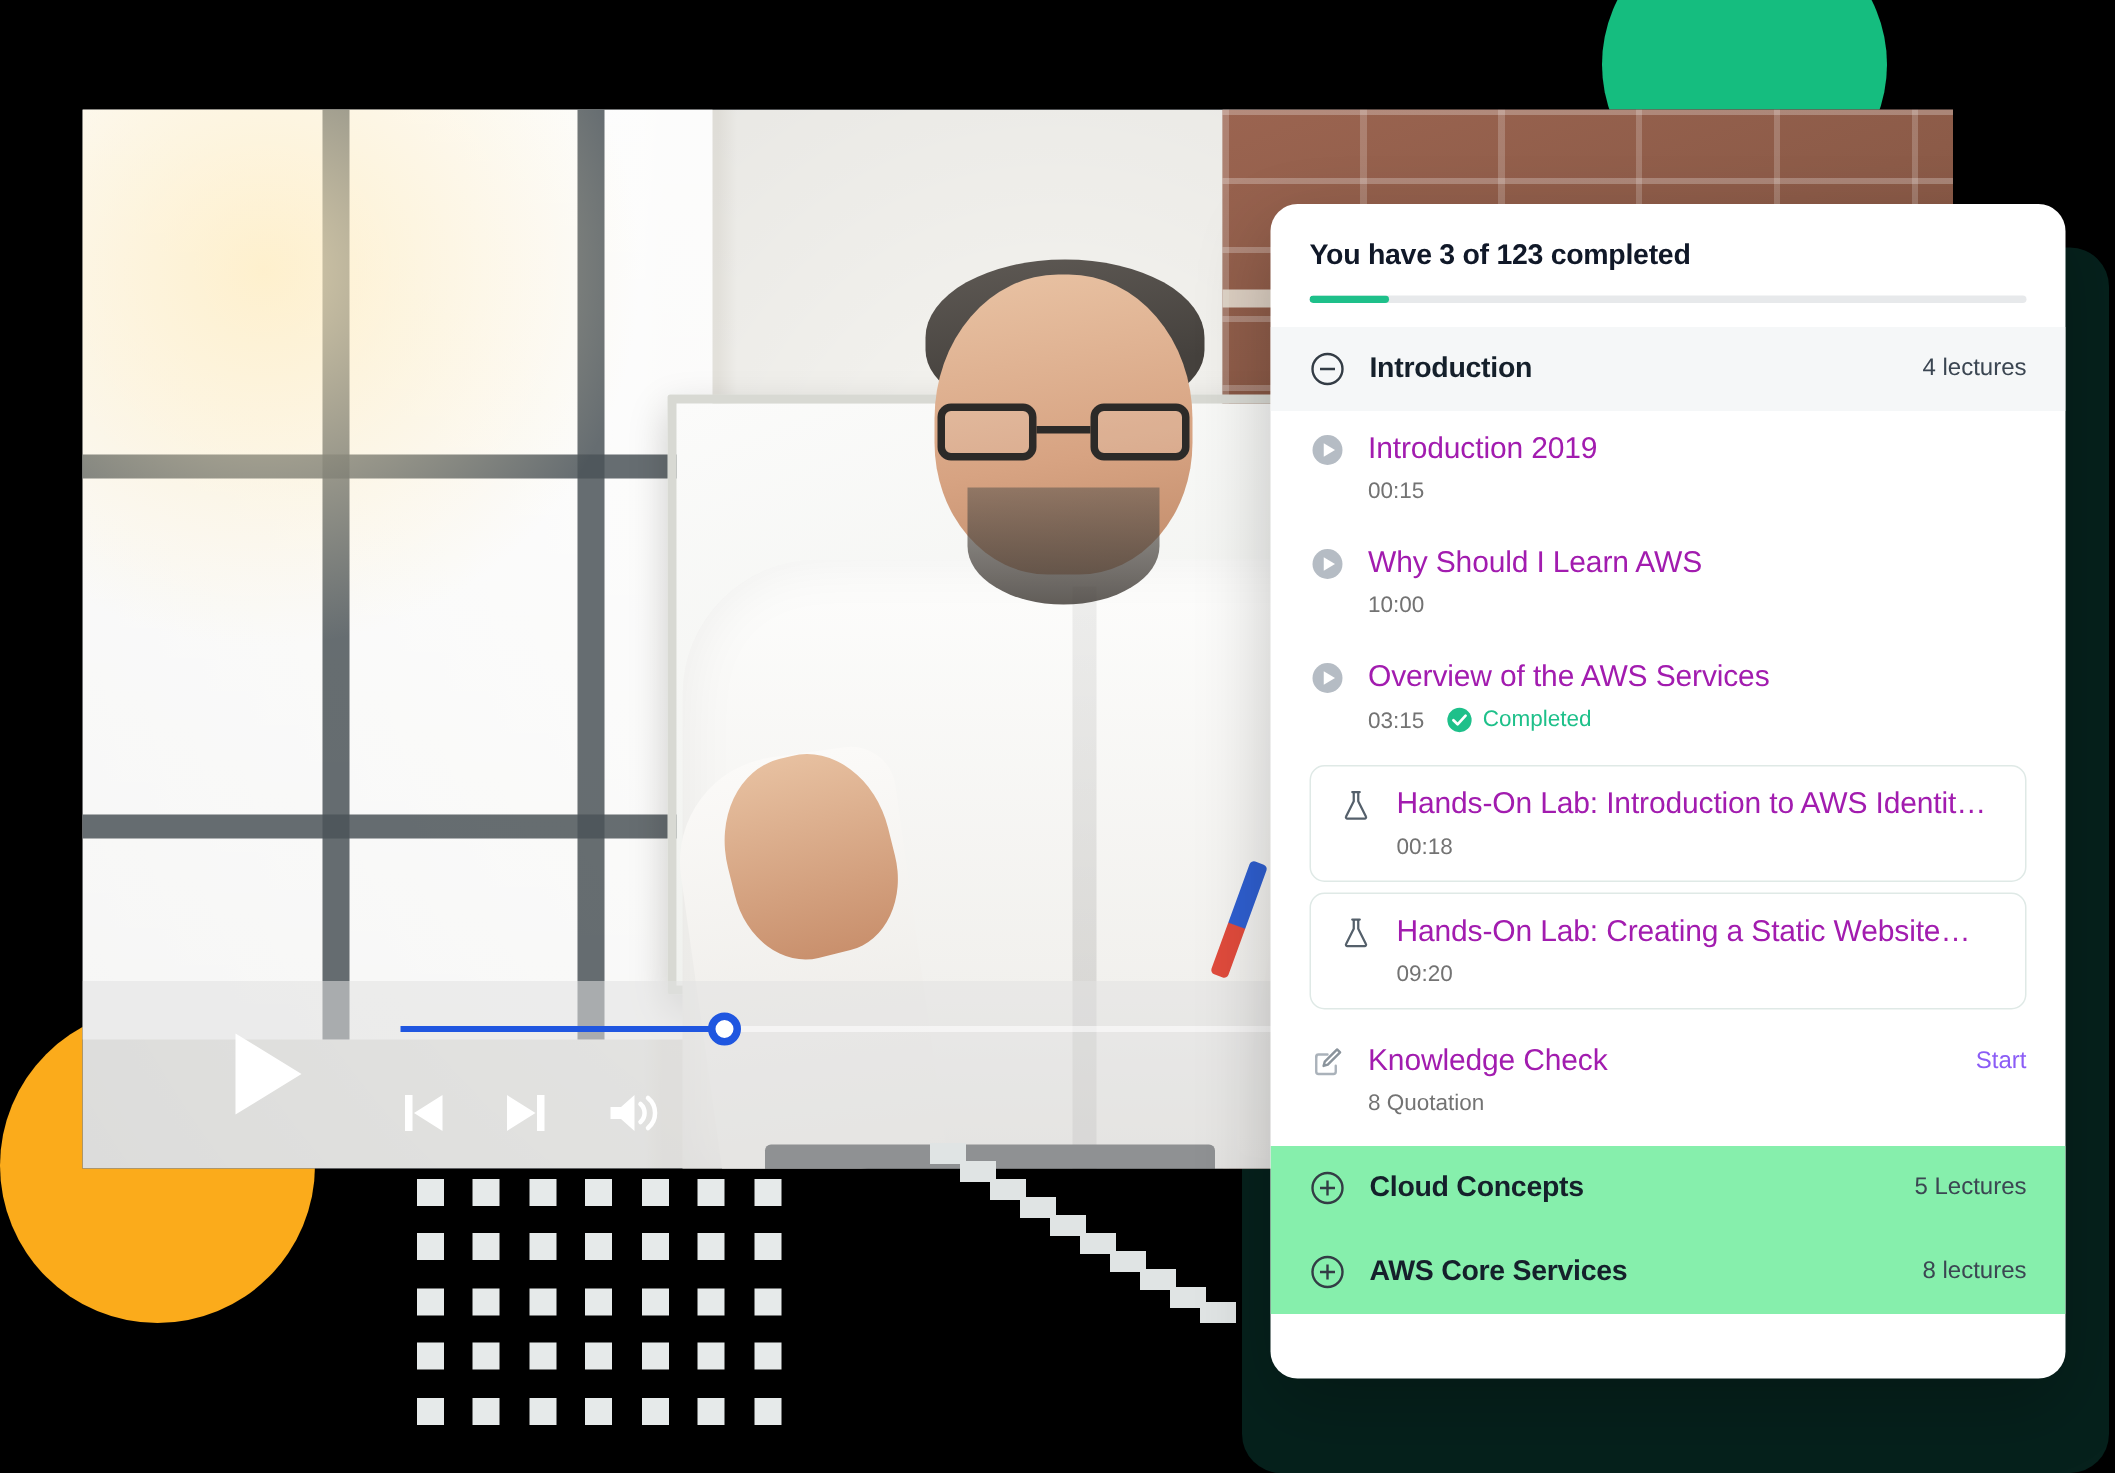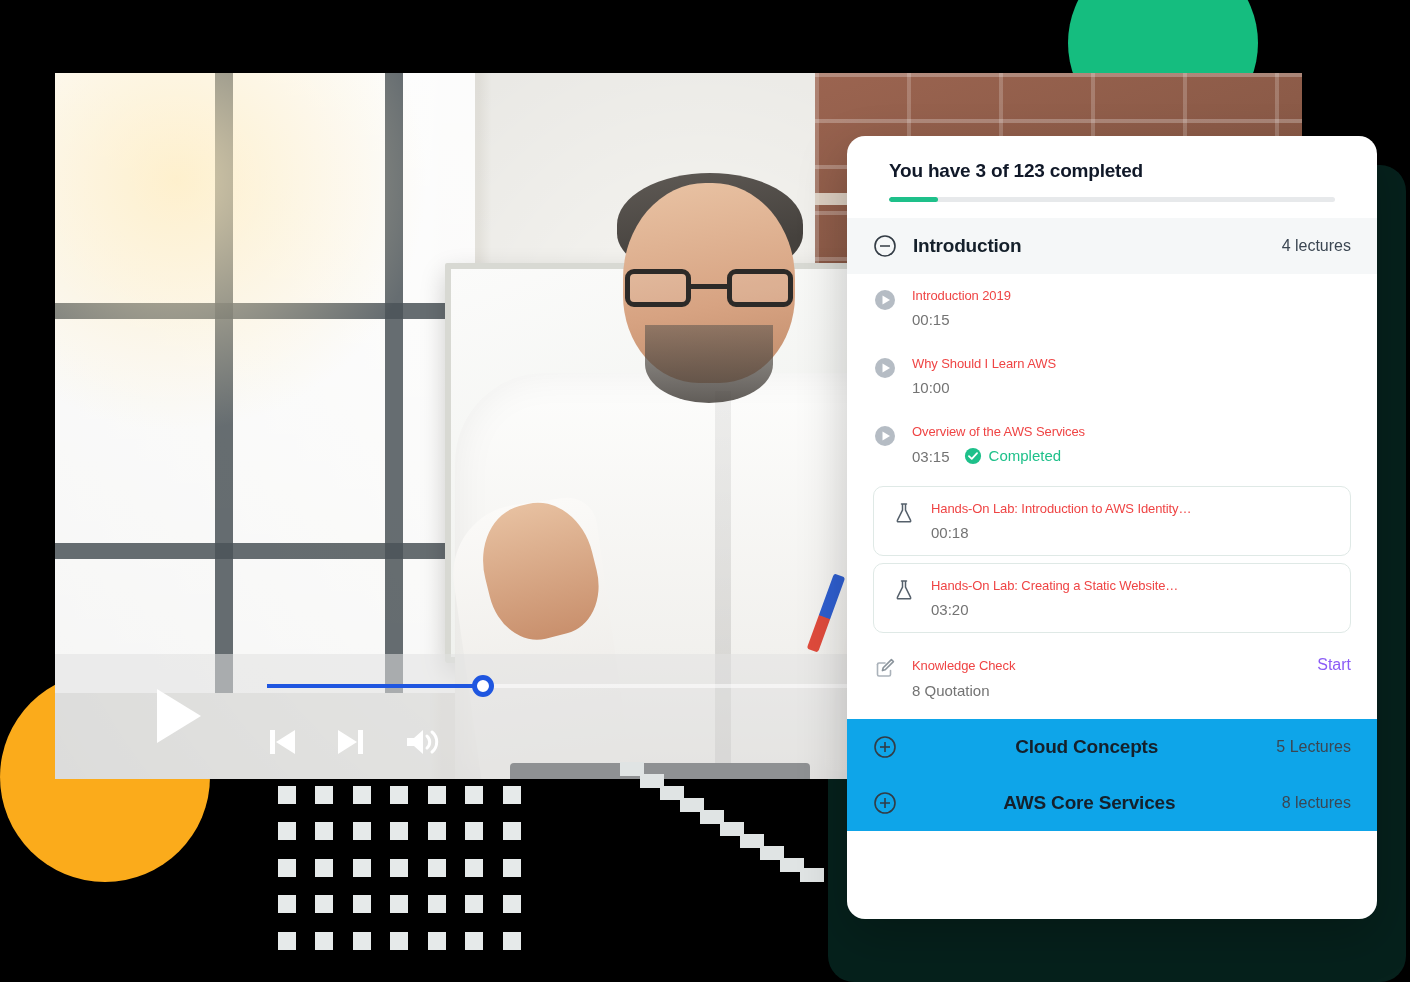--- a/index.html
+++ b/index.html
@@ -227,56 +227,56 @@
     position: absolute;
     left: 847px; top: 136px;
     width: 530px; height: 783px;
     background: #ffffff;
     border-radius: 18px;
     z-index: 5;
     padding: 24px 0 24px 0;
     box-shadow: 0 18px 50px rgba(0,0,0,.22);
     overflow: hidden;
   }
-  .panel-head { padding: 0 42px; }
+  .panel-head { padding: 0 26px; }
   .panel-title {
     font-size: 19px; font-weight: 700; color: #101828; letter-spacing: -.2px;
   }
   .panel-progress {
     margin-top: 15px; height: 5px; border-radius: 3px; background: #e7e9eb;
     position: relative; overflow: hidden;
   }
   .panel-progress-fill {
     position: absolute; left: 0; top: 0; height: 100%;
     width: 11%; background: #1ec08a; border-radius: 3px;
   }
 
   .section-head {
     margin-top: 16px;
     padding: 16px 26px;
     display: flex; align-items: center; gap: 16px;
     background: #f5f7f8;
     cursor: pointer;
   }
-  .section-head.plain { background: #0ea5e9; margin-top: 0; text-align: center; }
+  .section-head.plain { background: #86efac; margin-top: 0; }
   .section-head .s-title {
     font-size: 19px; font-weight: 700; color: #15202b; flex: 1; letter-spacing: -.2px;
   }
   .section-head .s-count { font-size: 16px; color: #3b4652; }
 
   .lecture {
     display: flex; gap: 15px;
     padding: 14px 26px 14px 26px;
     align-items: flex-start;
     cursor: pointer;
   }
   .lecture.active { background: #f5f7f8; }
   .lec-body { flex: 1; min-width: 0; }
   .lec-title {
-    font-size: 13px; color: #ef4444; letter-spacing: -.1px;
+    font-size: 20px; color: #a21caf; letter-spacing: -.1px;
     white-space: nowrap; overflow: hidden; text-overflow: ellipsis;
   }
   .lec-meta {
     margin-top: 8px; display: flex; align-items: center; gap: 14px;
   }
   .lec-time { font-size: 15px; color: #737373; }
   .lec-bar {
     width: 155px; height: 5px; border-radius: 3px; background: #e7e9eb;
     position: relative; overflow: hidden;
   }
@@ -531,21 +531,21 @@
 
     <div class="lab-card">
       <span class="icon">
         <svg width="24" height="24" viewBox="0 0 24 24">
           <path d="M9.5 3 h5 M10.5 3 v6.2 L5.4 19.3 a1 1 0 0 0 .9 1.5 h11.4 a1 1 0 0 0 .9-1.5 L13.5 9.2 V3" fill="none" stroke="#55606b" stroke-width="1.5" stroke-linejoin="round" stroke-linecap="round"></path>
         </svg>
       </span>
       <div class="lec-body">
         <div class="lec-title">Hands-On Lab: Creating a Static Website…</div>
         <div class="lec-meta">
-          <span class="lec-time">03:20</span>
+          <span class="lec-time">09:20</span>
         </div>
       </div>
     </div>
 
     <div class="kc-row">
       <span class="icon">
         <svg width="24" height="24" viewBox="0 0 24 24">
           <path d="M4.5 8.5 v10 a1.5 1.5 0 0 0 1.5 1.5 h10 a1.5 1.5 0 0 0 1.5-1.5 v-4" fill="none" stroke="#aab2ba" stroke-width="1.6" stroke-linecap="round"></path>
           <path d="M4.5 8.5 a1.5 1.5 0 0 1 1.5-1.5 h6" fill="none" stroke="#aab2ba" stroke-width="1.6" stroke-linecap="round"></path>
           <path d="M18.4 3.6 l2 2 -8.2 8.2 -2.8 .8 .8-2.8 z" fill="none" stroke="#8b949c" stroke-width="1.6" stroke-linejoin="round"></path>

